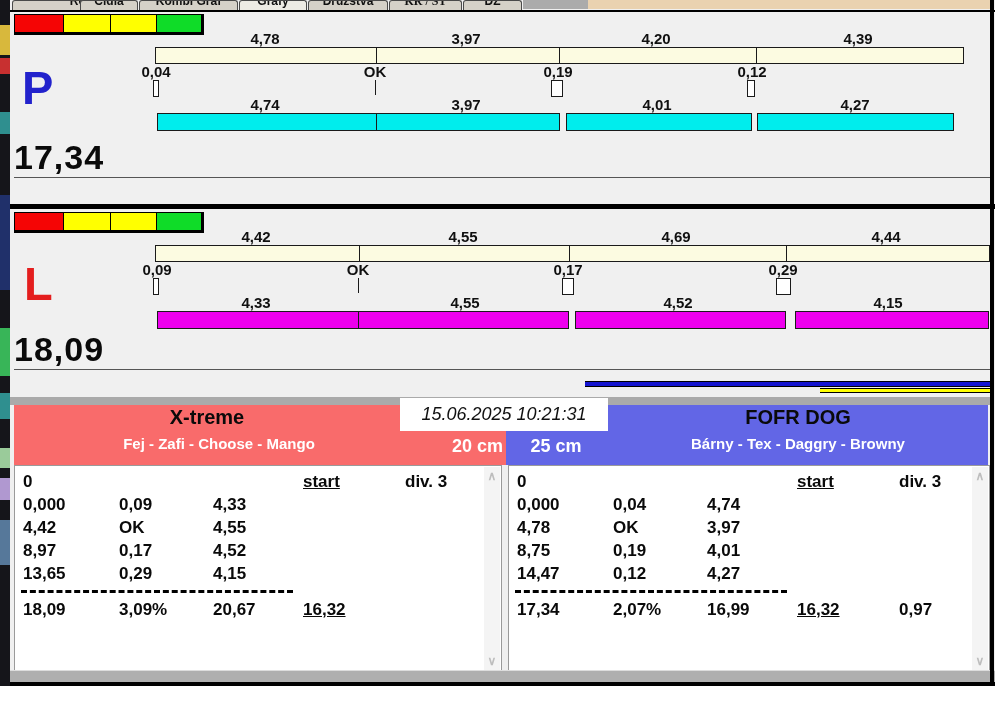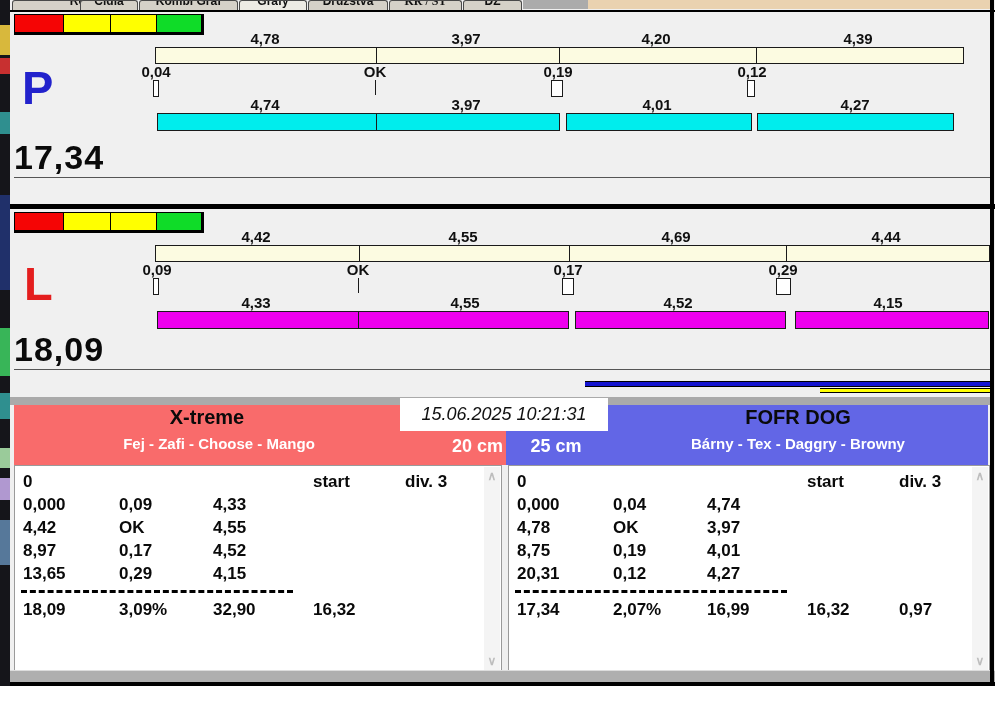--- a/index.html
+++ b/index.html
@@ -20,21 +20,21 @@
   .marker-rect{background:#FFFFFF;border:1px solid #1A1A1A;}
   .marker-line{background:#1A1A1A;}
   .hline{background:#555;}
   .hdr-title{font-weight:bold;font-size:20px;color:#0A0A0A;text-align:center;}
   .hdr-sub{font-weight:bold;font-size:15px;color:#FFFFFF;text-align:center;}
   .hdr-height{font-weight:bold;font-size:18px;color:#FFFFFF;text-align:center;}
   .datebox{background:#FFFFFF;color:#111;font-size:18px;text-align:center;line-height:33px;}
   .rtable{background:#FFFFFF;border:1px solid #9A9A9A;}
   .trow{position:absolute;left:0;right:18px;height:20px;}
   .tc{position:absolute;font-weight:bold;font-size:17px;color:#0A0A0A;white-space:nowrap;}
-  .c1{left:8px;} .c2{left:104px;} .c3{left:198px;} .c4{left:298px;} .c5{left:390px;}
+  .c1{left:8px;} .c2{left:104px;} .c3{left:198px;} .c4{left:288px;text-decoration:underline;} .c5{left:390px;}
   .dashes{border-top:3px dashed #000;}
   .tscroll{position:absolute;top:1px;bottom:1px;right:1px;width:16px;background:#F4F4F4;}
   .sarrow{position:absolute;left:0;width:16px;text-align:center;color:#BDBDBD;
           font-size:12px;font-weight:bold;line-height:12px;}
   .ind{position:absolute;top:0;height:17px;border-right:1px solid #000;}
   .traffic{border:1px solid #000;background:#000;}
 </style>
 </head>
 <body>
 
@@ -210,21 +210,21 @@
     </div>
     <div class="trow" style="top:98px;">
       <span class="tc c1">13,65</span>
       <span class="tc c2">0,29</span>
       <span class="tc c3">4,15</span>
     </div>
     <div class="abs dashes" style="left:6px;top:124px;width:272px;"></div>
     <div class="trow" style="top:134px;">
       <span class="tc c1">18,09</span>
       <span class="tc c2">3,09%</span>
-      <span class="tc c3">32,90</span>
+      <span class="tc c3">20,67</span>
       <span class="tc c4">16,32</span>
       <span class="tc c5"></span>
     </div>
     <div class="tscroll">
       <span class="sarrow" style="top:3px;">∧</span>
       <span class="sarrow" style="bottom:3px;">∨</span>
     </div>
   </div>
 
   <div class="abs rtable" style="left:508px;top:465px;width:480px;height:205px;">
@@ -242,21 +242,21 @@
       <span class="tc c1">4,78</span>
       <span class="tc c2">OK</span>
       <span class="tc c3">3,97</span>
     </div>
     <div class="trow" style="top:75px;">
       <span class="tc c1">8,75</span>
       <span class="tc c2">0,19</span>
       <span class="tc c3">4,01</span>
     </div>
     <div class="trow" style="top:98px;">
-      <span class="tc c1">20,31</span>
+      <span class="tc c1">14,47</span>
       <span class="tc c2">0,12</span>
       <span class="tc c3">4,27</span>
     </div>
     <div class="abs dashes" style="left:6px;top:124px;width:272px;"></div>
     <div class="trow" style="top:134px;">
       <span class="tc c1">17,34</span>
       <span class="tc c2">2,07%</span>
       <span class="tc c3">16,99</span>
       <span class="tc c4">16,32</span>
       <span class="tc c5">0,97</span>

